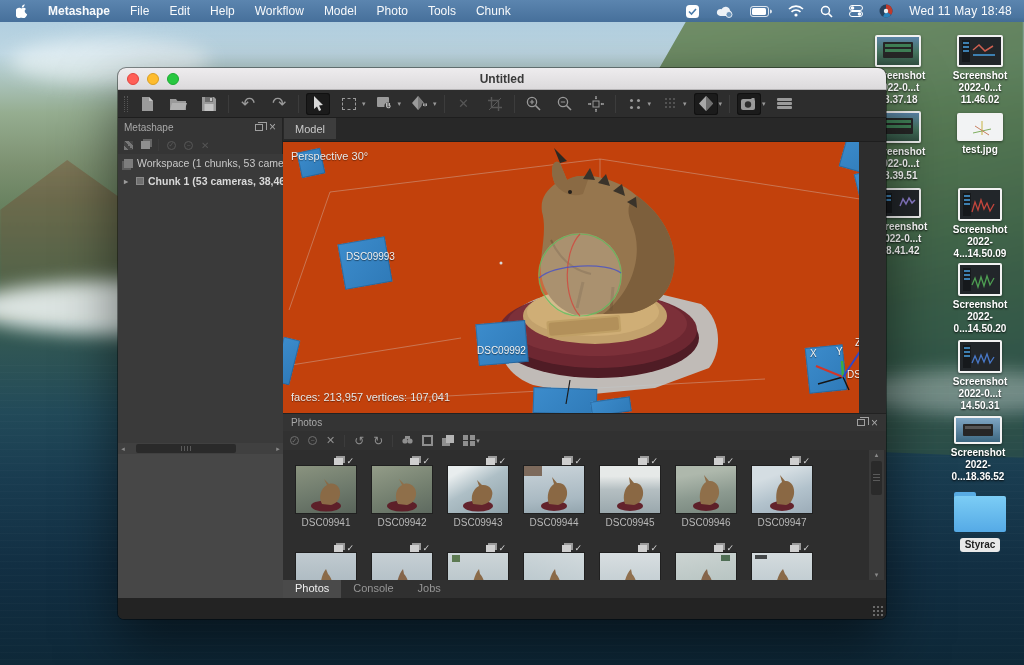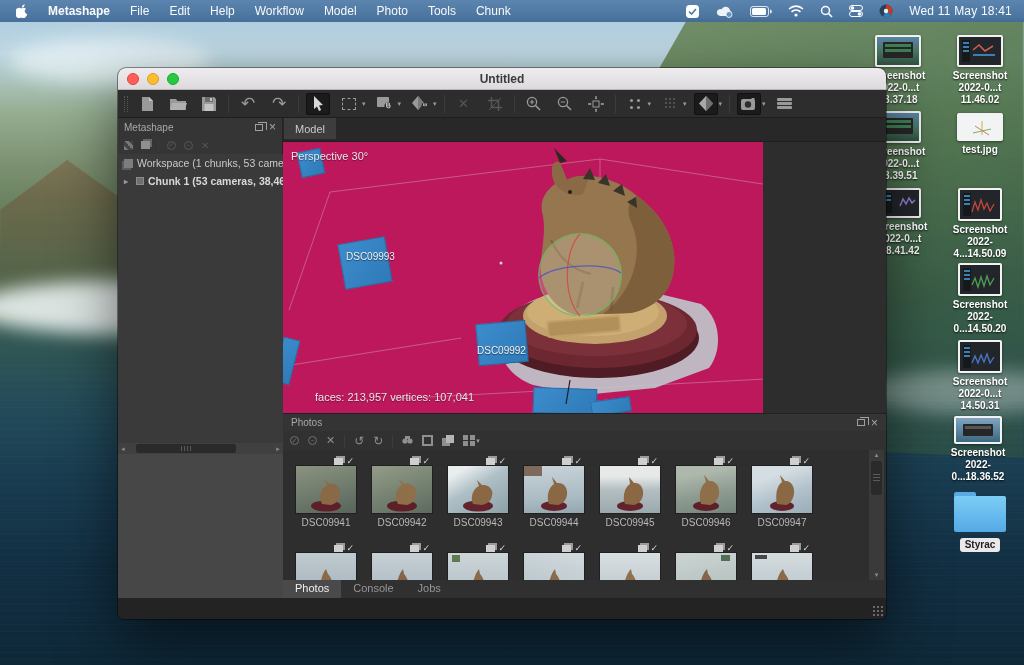--- a/index.html
+++ b/index.html
@@ -104,21 +104,21 @@
   .disc { color:#9a9a9a; font-size:8px; width:8px; flex:0 0 auto; }
   #wsHScroll { position:absolute; left:0; top:325px; width:165px; height:11px; background:#404040; display:flex; align-items:center; }
   .sarr { width:10px; text-align:center; color:#8a8a8a; font-size:7px; }
   .hthumb { margin-left:8px; width:100px; height:9px; background:#2a2a2a; border-radius:2px; position:relative; }
   .hthumb i { position:absolute; top:2px; width:1px; height:5px; background:#5a5a5a; }
   #wsEmpty { position:absolute; left:0; top:336px; width:165px; height:144px; background:#474747; }
 
   
   #modelTabbar { position:absolute; left:165px; top:50px; width:603px; height:24px; background:#282828; border-bottom:1px solid #1e1e1e; }
   #modelTab { display:inline-block; margin-left:1px; padding:5px 11px 4px; background:#3d3d3d; color:#c9c9c9; font-size:11px; }
-  #viewport { position:absolute; left:165px; top:74px; width:480px; height:271px; background:#be185d; overflow:hidden;text-decoration:underline; }
+  #viewport { position:absolute; left:165px; top:74px; width:576px; height:271px; background:#c2410c; overflow:hidden;text-decoration:underline; }
   .vp-label { position:absolute; color:#e8e8e8; font-size:11px; text-shadow:0 1px 1px rgba(0,0,0,.4); z-index:6; }
   .cam-plane { position:absolute; background:linear-gradient(135deg,#3c8ccc,#2f7ab8); box-shadow:inset 0 0 0 1px rgba(20,60,100,.35); z-index:3; }
   .cam-label { position:absolute; color:#f2f2f2; font-size:10px; z-index:6; text-shadow:0 1px 1px rgba(0,0,0,.5); }
   #vpSvg,#gizmoSvg { position:absolute; left:0; top:0; z-index:2; pointer-events:none; }
   #gizmoSvg { z-index:5; }
 
   
   #phHead { position:absolute; left:165px; top:345px; width:603px; height:18px; background:#343434; border-top:1px solid #222; display:flex; align-items:center; padding:0 8px; color:#a8a8a8; font-size:10px; }
   #phTools { position:absolute; left:165px; top:363px; width:603px; height:19px; background:#313131; display:flex; align-items:center; gap:9px; padding:0 7px; }
   .circ { width:9px; height:9px; border-radius:50%; border:1px solid #6f6f6f; color:#6f6f6f; font-size:7px; display:flex; align-items:center; justify-content:center; }
@@ -346,21 +346,21 @@
         </svg>
       </span>
     <span class="sicon">
       <svg width="14" height="14" viewBox="0 0 14 14">
           <circle cx="7" cy="7" r="6.5" fill="#27415c"></circle>
           <path d="M7 .5 a6.5 6.5 0 0 1 5 10.5 L7 7z" fill="#c0392b"></path>
           <path d="M7 7 l5 4 a6.5 6.5 0 0 1-8 1.5z" fill="#2980b9"></path>
           <circle cx="7" cy="7" r="2.2" fill="#ecf0f1"></circle>
         </svg>
       </span>
-    <span class="clock">Wed 11 May 18:41</span>
+    <span class="clock">Wed 11 May 18:48</span>
   </div>
 </div>
 
 <div id="appwin">
 
   <div id="titlebar">
     <div class="traffic">
       <span class="tl red"></span>
       <span class="tl yel"></span>
       <span class="tl grn"></span>
@@ -616,21 +616,21 @@
 
     <svg id="gizmoSvg" width="603" height="271">
       <path d="M287 238 L283 262" stroke="#1c1c1c" stroke-width="1.2"></path>
       <path d="M560 235 L535 242 M560 235 L566 248" stroke="#161616" stroke-width="1.4"></path>
       <path d="M560 235 L533 224" stroke="#d23528" stroke-width="2"></path>
       <path d="M560 235 L559 219" stroke="#3fae3f" stroke-width="2.4"></path>
       <path d="M560 235 L578 208" stroke="#2f46c8" stroke-width="2"></path>
     </svg>
 
     <div class="vp-label" style="left:8px;top:8px;">Perspective 30°</div>
-    <div class="vp-label" style="left:8px;top:249px;margin-left:24px;">faces: 213,957 vertices: 107,041</div>
+    <div class="vp-label" style="left:8px;top:249px;">faces: 213,957 vertices: 107,041</div>
     <div class="cam-label" style="left:63px;top:109px;">DSC09993</div>
     <div class="cam-label" style="left:194px;top:203px;">DSC09992</div>
     <div class="cam-label" style="left:564px;top:227px;">DSC099</div>
     <div class="cam-label" style="left:527px;top:206px;">X</div>
     <div class="cam-label" style="left:553px;top:204px;">Y</div>
     <div class="cam-label" style="left:572px;top:195px;">Z</div>
   </div>
 
   <div id="phHead">
     <span>Photos</span>

